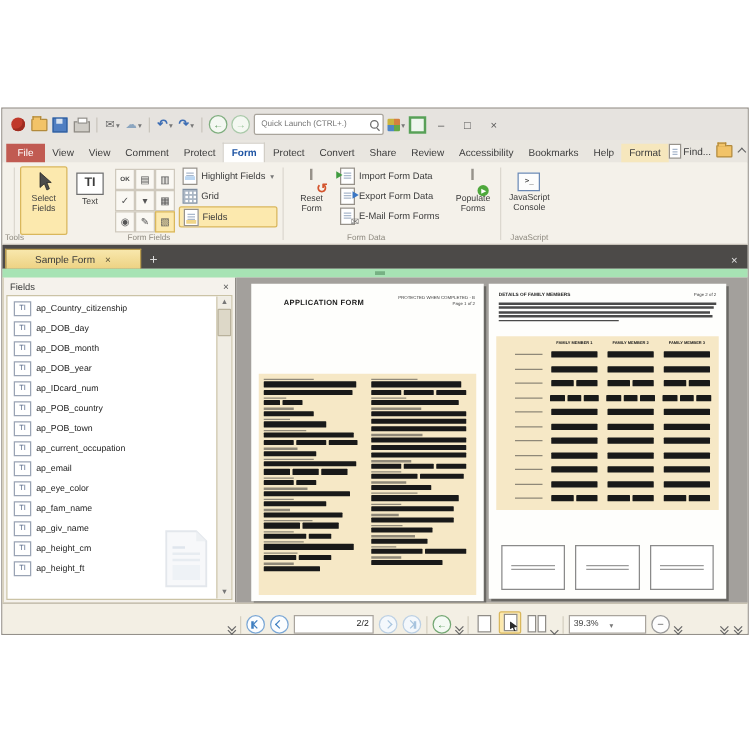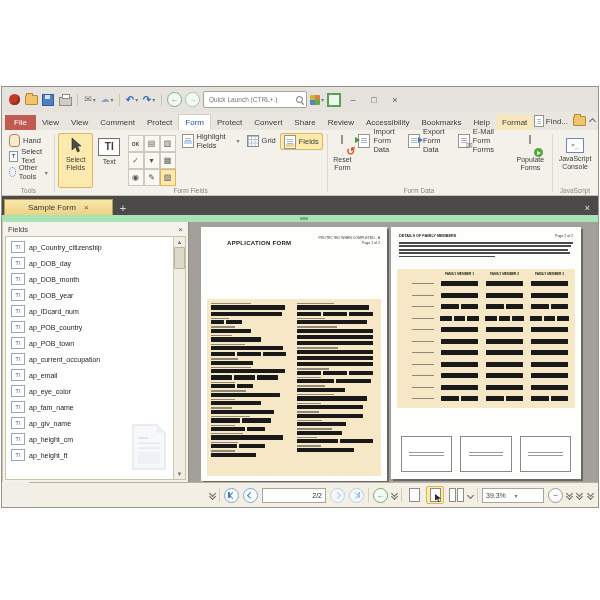--- a/index.html
+++ b/index.html
@@ -30,21 +30,21 @@
   .mag{width:5px;height:5px;border:1.2px solid #6b6b6b;border-radius:50%;position:relative;flex:0 0 auto;}
   .mag::after{content:"";position:absolute;right:-2px;bottom:-2px;width:3px;height:1.2px;background:#6b6b6b;transform:rotate(45deg);}
   .customize{width:10px;height:10px;background:conic-gradient(#d4803f 0 25%,#65a846 0 50%,#4f86c6 0 75%,#c9b43f 0);border-radius:1px;}
   .fitic{width:10px;height:10px;border:2px solid #58a058;background:#eef6ee;}
   .winbtn{width:18px;height:16px;display:flex;align-items:center;justify-content:center;font-size:9px;color:#555;}
 
   
   .ribbontabs{height:18px;background:#e9e6e0;display:flex;align-items:flex-end;padding:0 3px;flex:0 0 auto;}
   .rtab{font-size:8px;color:#3c3c3c;padding:3px 6px 3px;cursor:default;}
   .rtab.file{background:#c15b52;color:#fff;padding:3px 9px;}
-  .rtab.active{background:#fff;color:#1f55a4;border:1px solid #d2cec6;border-bottom:none;}
+  .rtab.active{background:#fff;color:#1f55a4;border:1px solid #d2cec6;border-bottom:none;font-weight:bold;}
   .rtab.context{background:#f6e7bd;}
   .tabright{margin-left:auto;display:flex;align-items:center;gap:4px;padding-bottom:2px;}
   .findbtn{display:flex;align-items:center;gap:2px;font-size:8px;color:#3c3c3c;}
   .chv{display:inline-block;width:4px;height:4px;border-right:1.2px solid #666;border-bottom:1.2px solid #666;transform:rotate(45deg);}
   .chv.up{transform:rotate(-135deg);}
   .chv.left{transform:rotate(135deg);}
   .chv.right{transform:rotate(-45deg);}
 
   
   .ribbon{height:64px;background:#f4f1ea;border-bottom:1px solid #c9c4ba;display:flex;padding:1px 2px 0;flex:0 0 auto;}
@@ -58,21 +58,21 @@
   .gear{width:8px;height:8px;border-radius:50%;border:1.6px dotted #5b7fae;background:#eef2f7;}
   .gear.orange{border-color:#c97a2e;background:#f9f1e6;}
   .bigbtn{width:36px;height:50px;display:flex;flex-direction:column;align-items:center;justify-content:flex-start;gap:2px;padding-top:3px;font-size:7px;color:#3c3c3c;text-align:center;line-height:1.15;border-radius:2px;}
   .bigbtn.activebtn{background:#fce9ae;border:1px solid #d9b75c;}
   .cursor-ic{width:13px;height:17px;}
   .bigTI{width:20px;height:16px;border:1.4px solid #6f6f6f;background:#fff;color:#3c3c3c;font-size:10px;display:flex;align-items:center;justify-content:center;font-weight:bold;margin-top:2px;}
   .fgrid{display:grid;grid-template-columns:repeat(3,15px);grid-auto-rows:16px;gap:1px;margin:2px 2px 0;}
   .fgbtn{width:14px;height:15px;border:1px solid #cfc9bd;background:#faf8f3;display:flex;align-items:center;justify-content:center;font-size:8px;color:#555;}
   .fgbtn.okpill{font-size:5px;font-weight:bold;color:#444;}
   .fgbtn.sel{background:#fce9ae;border-color:#d9b75c;}
-  .stack{display:flex;gap:1px;margin-left:2px;}
+  .stack{display:flex;flex-direction:column;gap:1px;margin-left:2px;}
   .stackrow{display:flex;align-items:center;gap:3px;height:15px;font-size:7.5px;color:#3c3c3c;padding:0 3px;border-radius:2px;}
   .stackrow.activebtn{background:#fce9ae;border:1px solid #d9b75c;}
   .mini-page{width:10px;height:12px;background:#fff;border:1px solid #97928a;position:relative;flex:0 0 auto;}
   .mini-page::before{content:"";position:absolute;left:2px;top:3px;right:2px;height:1px;background:#a9b8cc;box-shadow:0 2px 0 #a9b8cc,0 4px 0 #a9b8cc;}
   .mini-page .ov{position:absolute;font-size:7px;line-height:1;}
   .grid-ic{width:10px;height:10px;border:1px solid #7f8ea0;background-color:#fff;background-image:linear-gradient(#aab6c4 1px,transparent 1px),linear-gradient(90deg,#aab6c4 1px,transparent 1px);background-size:3.3px 3.3px;flex:0 0 auto;}
   .bigic{position:relative;width:18px;height:18px;flex:0 0 auto;}
   .bigic .mini-page{width:13px;height:16px;}
   .refresh{position:absolute;right:-4px;bottom:-3px;color:#d4552e;font-size:11px;font-weight:bold;line-height:1;}
   .playcirc{position:absolute;right:-4px;bottom:-3px;width:9px;height:9px;border-radius:50%;background:#4ea83c;display:flex;align-items:center;justify-content:center;}
@@ -143,21 +143,21 @@
   .p2-cell{flex:1;display:flex;justify-content:center;gap:2px;padding:0 2px;min-width:0;}
   .p2-box{height:5px;background:#191919;border-radius:.5px;}
   .p2-box.full{width:92%;}
   .p2-box.half{width:42%;}
   .p2-box.third{width:28%;}
   .p2-sign{position:absolute;bottom:7px;left:10px;right:10px;display:flex;gap:8px;}
   .signbox{flex:1;height:34px;background:#fff;border:1px solid #8a8a8a;display:flex;flex-direction:column;align-items:center;justify-content:center;gap:2px;}
   .signline{width:70%;height:1.2px;background:#9a9a9a;}
 
   
-  .statusbar{height:24px;background:#f3efe4;border-top:1px solid #b9b2a0;display:flex;align-items:center;padding:0 5px;gap:4px;flex:0 0 auto;font-size:7px;color:#3c3c3c;margin-left:27px;}
+  .statusbar{height:24px;background:#f3efe4;border-top:1px solid #b9b2a0;display:flex;align-items:flex-end;padding:0 5px;gap:4px;flex:0 0 auto;font-size:7px;color:#3c3c3c;}
   .sspacer{width:172px;flex:0 0 auto;}
   .dblchev{display:flex;flex-direction:column;align-items:center;gap:0;}
   .dblchev .chv + .chv{margin-top:-2px;}
   .cbtn{width:13px;height:13px;border-radius:50%;border:1px solid #7aa7d6;display:flex;align-items:center;justify-content:center;background:#fbfdff;flex:0 0 auto;}
   .cbtn .chv{border-color:#3f7fc1;}
   .cbtn .bar{width:1.2px;height:6px;background:#3f7fc1;margin:0 .5px;}
   .cbtn.dis{border-color:#bcd0e4;background:#f4f8fc;}
   .cbtn.dis .chv{border-color:#a8c4de;}
   .cbtn.dis .bar{background:#a8c4de;}
   .cbtn.greenb{border-color:#74a874;background:#f4faf4;color:#3c8a3c;font-size:8px;}
@@ -257,35 +257,20 @@
         <span class="qicon">
             <span class="folder"></span>
           </span>
         <span class="chv up"></span>
       </div>
     </div>
 
     <div class="ribbon">
 
       <div class="rgroup">
-        <div class="toolcol">
-          <div class="toolrow">
-            <span class="hand"></span>
-            <span>Hand</span>
-          </div>
-          <div class="toolrow">
-            <span class="tibox">T</span>
-            <span>Select Text</span>
-          </div>
-          <div class="toolrow">
-            <span class="gear"></span>
-            <span>Other Tools</span>
-            <span class="ddv">▾</span>
-          </div>
-        </div>
         <div class="grouplabel">Tools</div>
       </div>
       <div class="vsep"></div>
 
       <div class="rgroup">
         <div class="bigbtn activebtn">
           <svg class="cursor-ic" viewBox="0 0 13 17">
             <polygon points="3,1 3,13 6.5,10 8.5,15 10.5,14 8.5,9 12,9" fill="#4c4c4c" stroke="#222" stroke-width="0.6"></polygon>
           </svg>
           <span>Select Fields</span>

